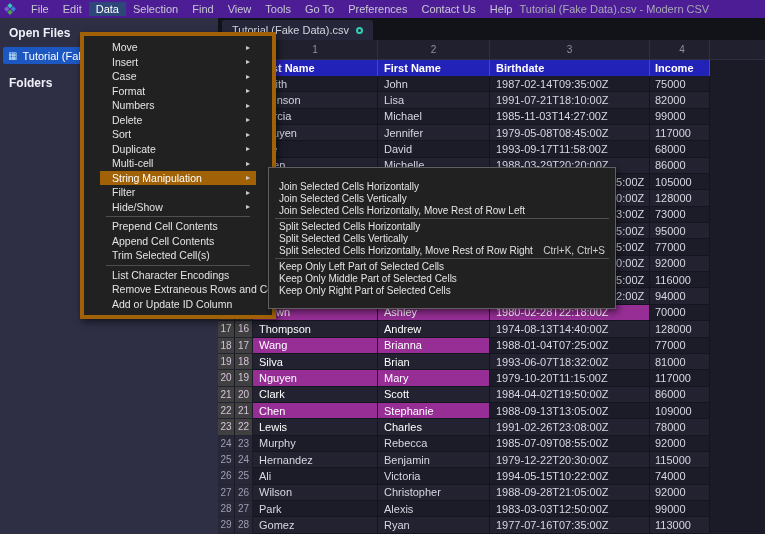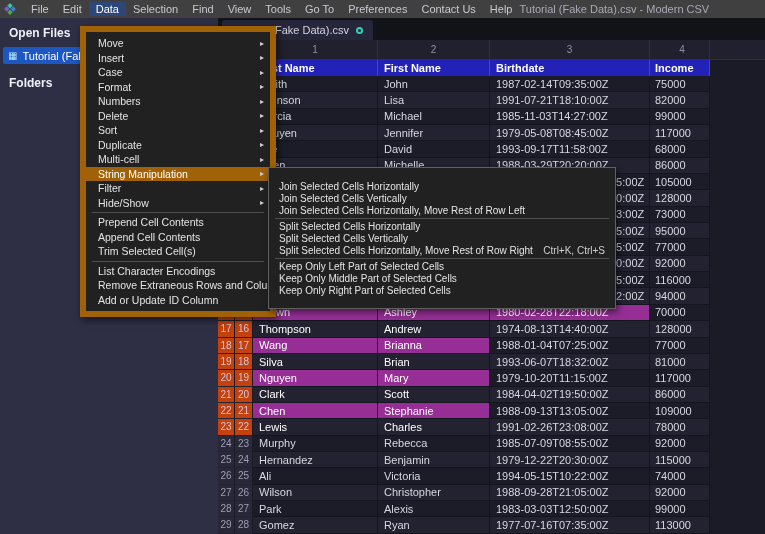--- a/index.html
+++ b/index.html
@@ -1,21 +1,21 @@
 <!DOCTYPE html>
 <html><head>
 <meta charset="utf-8">
 <style>
   *{margin:0;padding:0;box-sizing:border-box}
   html,body{background:#000}
   .app{position:relative;width:765px;height:534px;background:#1b1b27;overflow:hidden;
        font-family:"Liberation Sans","DejaVu Sans",sans-serif;color:#d8d8e2}
 
   
-  .titlebar{position:absolute;left:0;top:0;width:765px;height:18px;background:#404040;
+  .titlebar{position:absolute;left:0;top:0;width:765px;height:18px;background:#4c1d95;
             display:flex;align-items:center;font-size:11px;color:#c8c8d2;z-index:5}
   .appicon{width:12px;height:12px;margin:0 8px 0 4px;flex:0 0 auto}
   .mbitem{padding:1px 7px;white-space:nowrap;cursor:default}
   .mbitem.active{background:#2c4778;color:#fff}
   .wintitle{color:#a8a8b6;white-space:nowrap}
 
   
   .sidebar{position:absolute;left:0;top:18px;width:218px;height:516px;background:#2e2e45}
   .sideheading{font-size:12px;font-weight:bold;color:#f0f0f8;padding:8px 0 0 9px}
   .fileitem{display:flex;align-items:center;gap:5px;margin:7px 0 0 3px;width:134px;height:17px;
@@ -44,33 +44,33 @@
   .hgut{background:#282838;border-right:1px solid #1a1a24}
   .hcell{background:#2222b8;border-right:1px solid #4242d6;display:flex;align-items:center;padding-left:6px;
          white-space:nowrap;overflow:hidden}
   .hfill{flex:1;background:#1b1b27}
 
   
   .rows{position:absolute;left:218px;top:76px;width:547px;height:458px;overflow:hidden}
   .trow{display:flex;height:16.35px;font-size:11px}
   .gcell{background:#282838;color:#9e9eb4;font-size:10px;display:flex;align-items:center;justify-content:center;
          border-right:1px solid #1a1a24;border-bottom:1px solid #232332}
-  .gcell.gsel{background:#c2410c;color:#d6c4dc}
+  .gcell.gsel{background:#404040;color:#d6c4dc}
   .dcell{display:flex;align-items:center;padding-left:6px;border-right:1px solid #141420;
          border-bottom:1px solid #15151f;background:#1c1c29;white-space:nowrap;overflow:hidden}
   .trow.alt .dcell{background:#222231}
   .dcell.sel{background:#962e96;color:#fff}
   .dcell.partial{padding-left:120px}
   .cfill{flex:1;background:#1b1b27 !important;border:none}
   .w17{width:17px}.w18{width:18px}.w125{width:125px}.w112{width:112px}.w160{width:160px}
   .w60{width:60px;padding-left:5px}
 
   
-  .menu{position:absolute;left:80px;top:26px;width:196px;background:#212121;border:6px solid #a16207;
-        padding:4px 0;z-index:20;box-shadow:2px 3px 7px rgba(0,0,0,.55)}
+  .menu{position:absolute;left:80px;top:32px;width:196px;background:#212121;border:4px solid #a16207;
+        padding:4px 16px;z-index:20;box-shadow:2px 3px 7px rgba(0,0,0,.55)}
   .mitem{height:14.5px;display:flex;align-items:center;padding:0 12px;font-size:10.5px;color:#e4e4e4;
          position:relative;white-space:nowrap}
   .mitem.hl{background:#a16207;color:#fff}
   .marrow{position:absolute;right:6px;font-size:8px;color:#cfcfcf}
   .msep{height:1px;background:#4f4f4f;margin:2px 6px}
   .submenu{position:absolute;left:268px;top:167px;width:348px;background:#212121;border:1px solid #606060;
            padding:12px 0;z-index:21;box-shadow:2px 3px 7px rgba(0,0,0,.55)}
   .smitem{height:12px;display:flex;align-items:center;padding:0 10px;font-size:10px;color:#e4e4e4;white-space:nowrap}
   .shortcut{margin-left:auto;color:#d0d0d0;padding-left:10px}
   .submenu .msep{margin:1.5px 6px}

